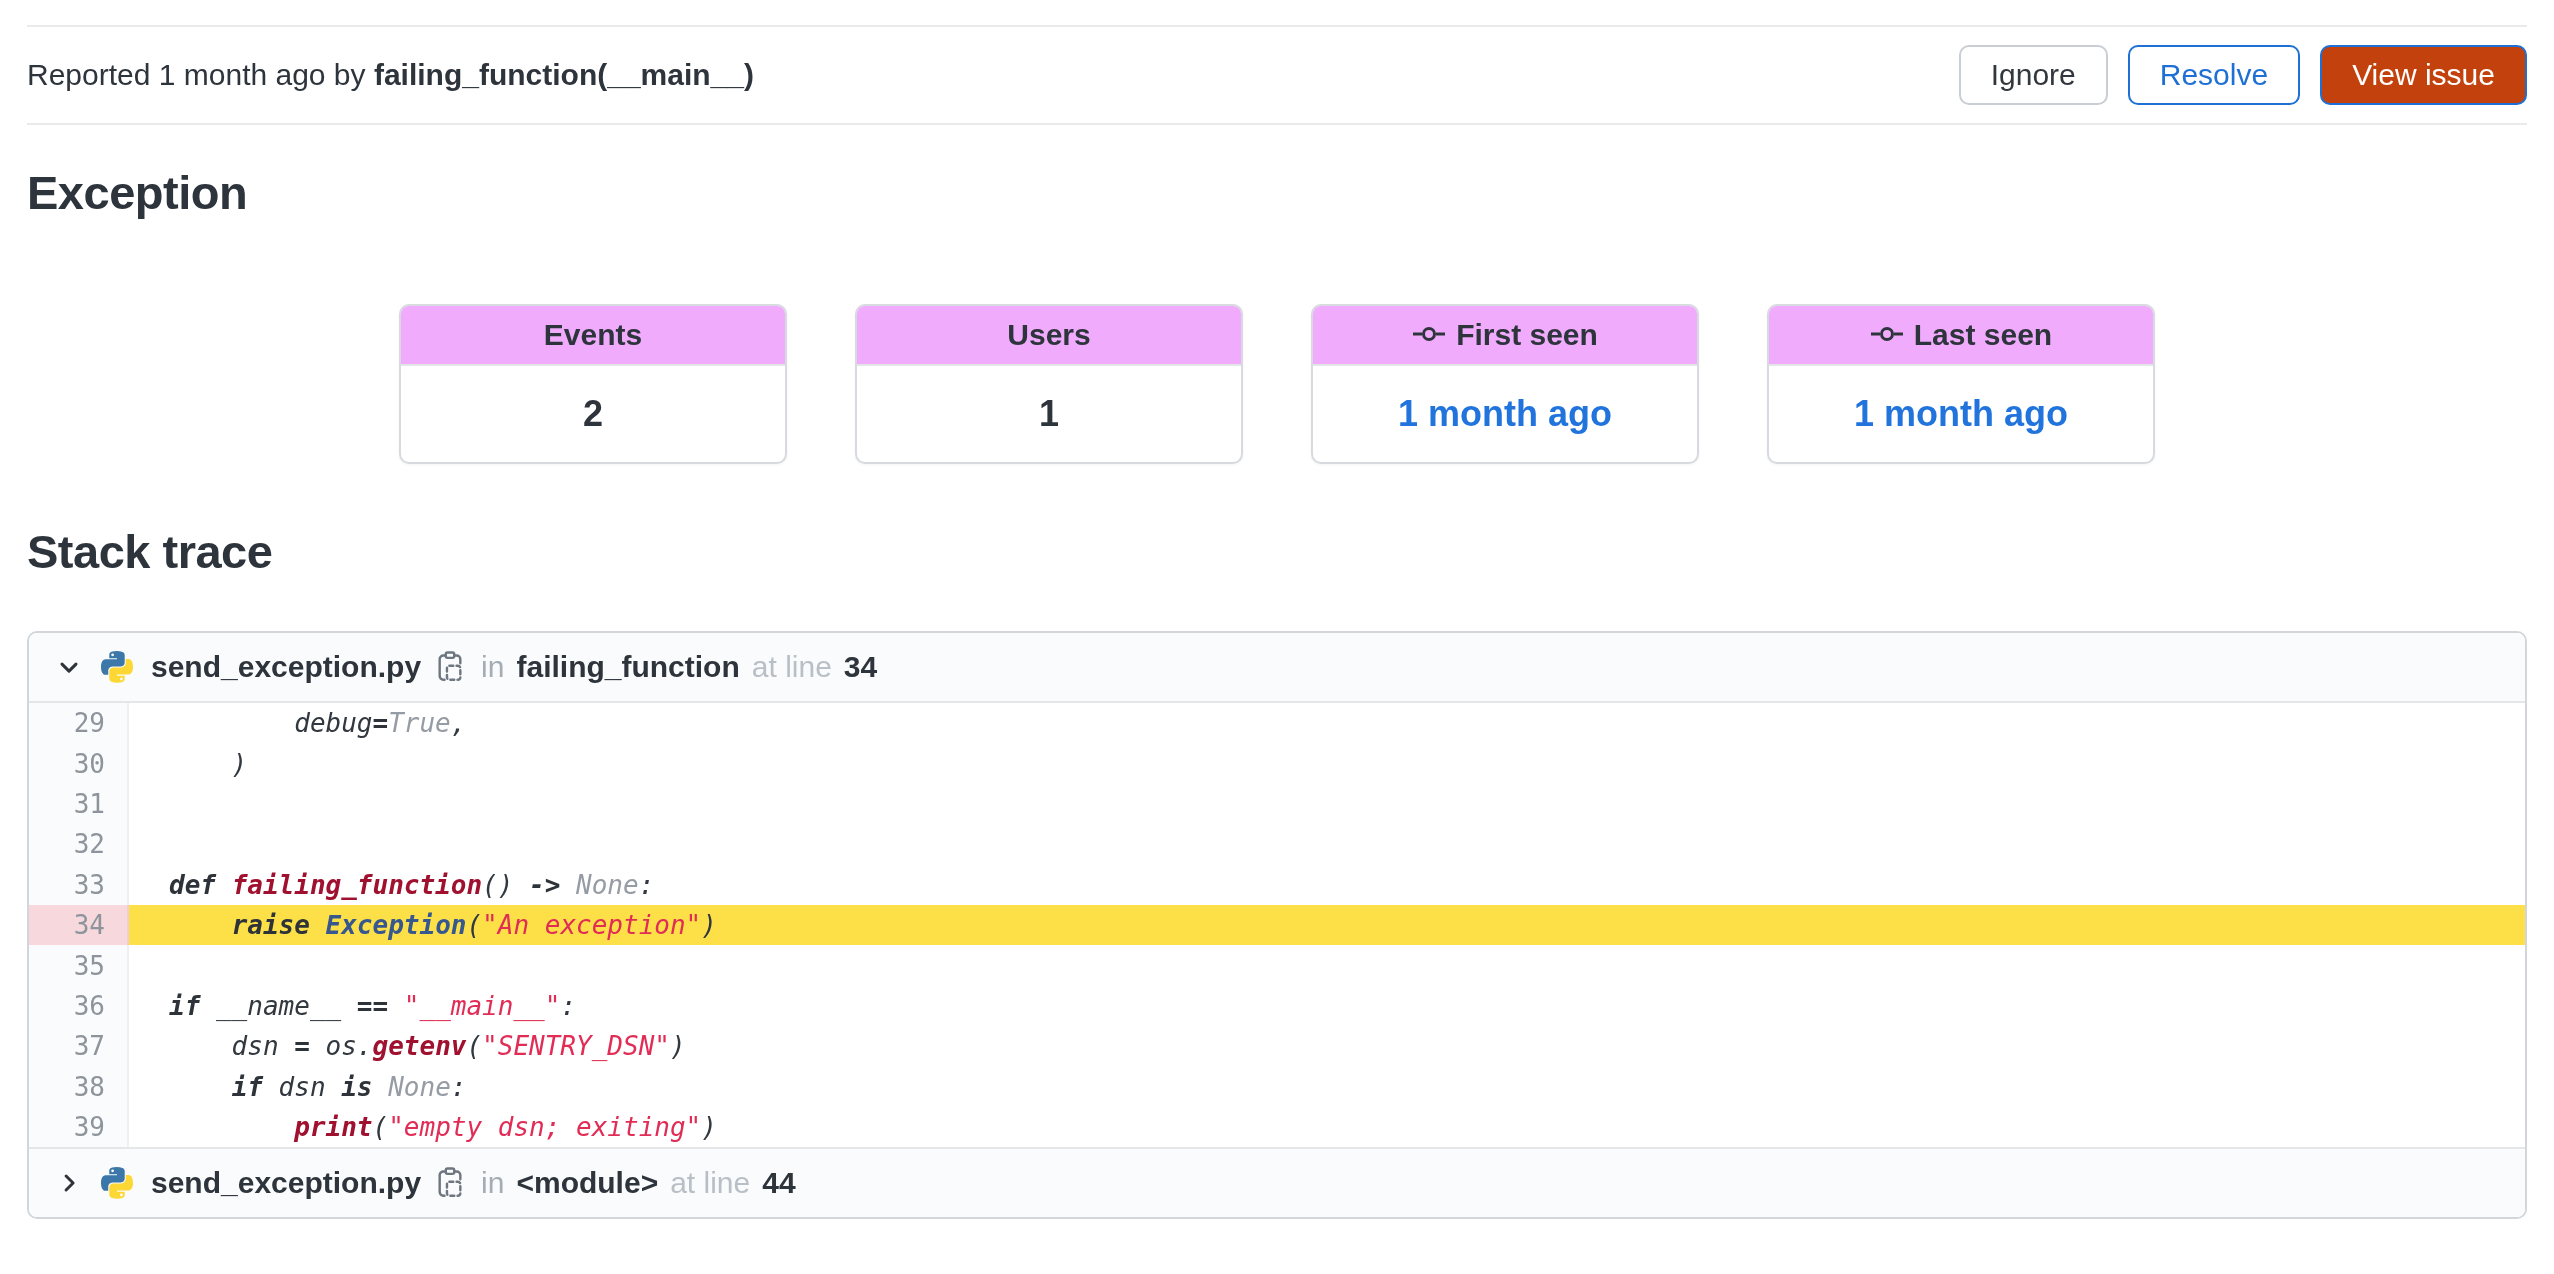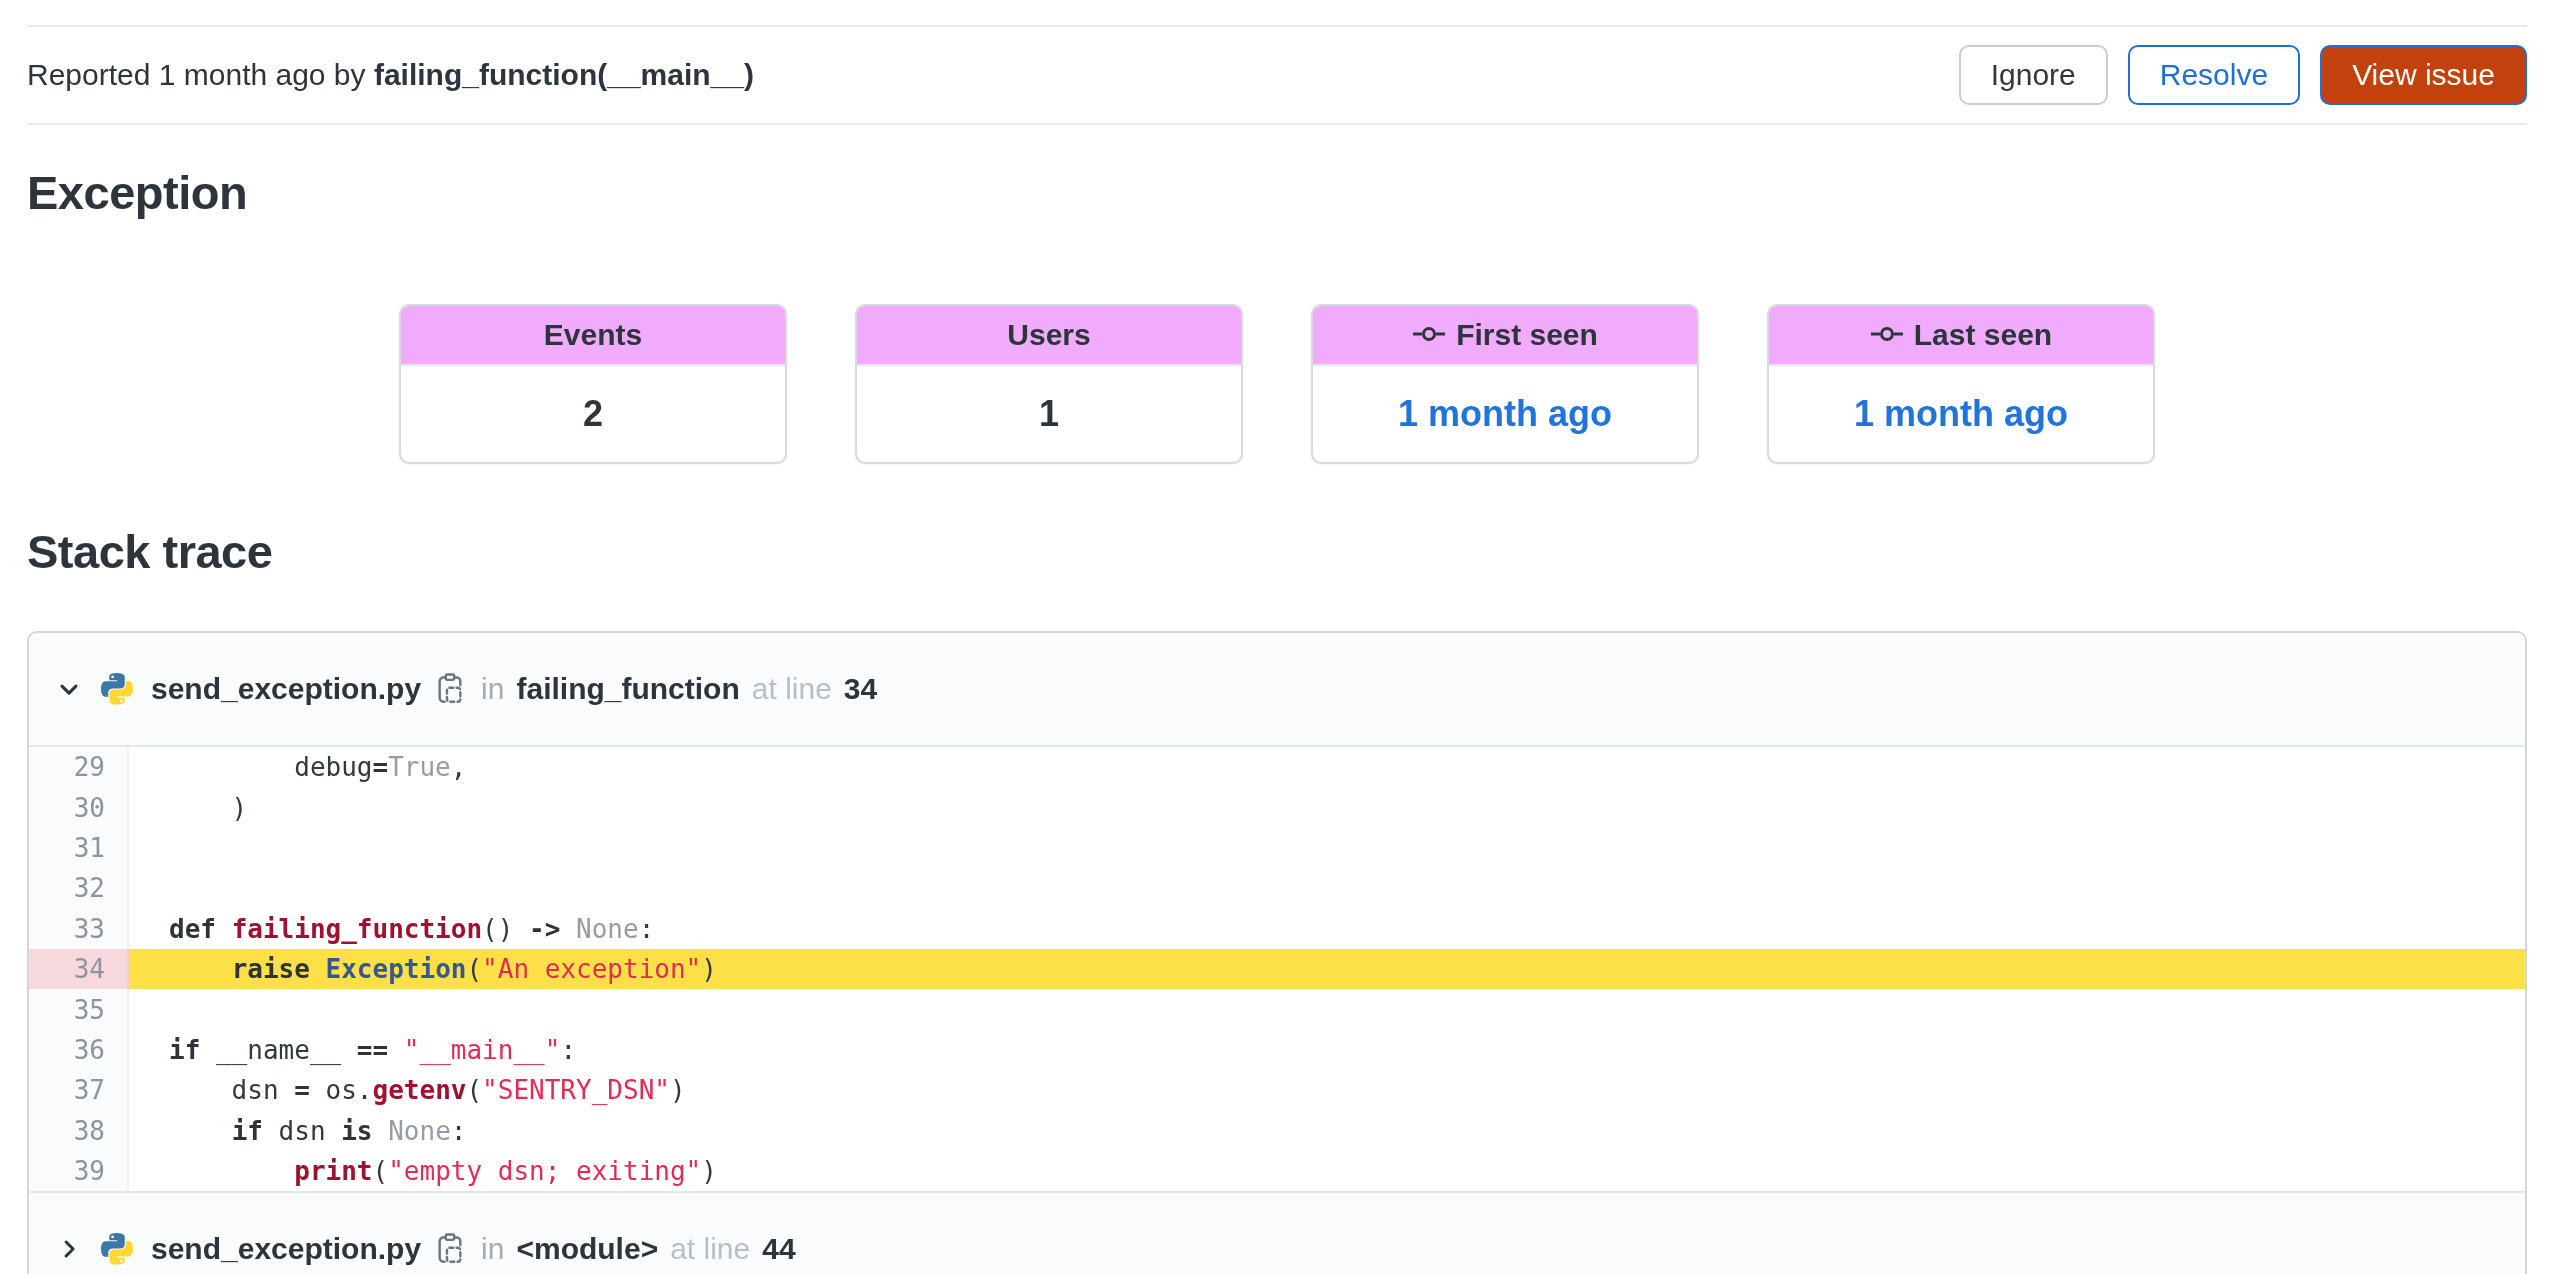--- a/index.html
+++ b/index.html
@@ -69,21 +69,21 @@
 
   
   .trace {
     margin-top: 53px;
     border: 2px solid #d2d6da; border-radius: 10px;
     overflow: hidden; background: #fff;
   }
   .frame + .frame { border-top: 2px solid #e4e7ea; }
   .frame-header {
     background: #fafbfc;
-    padding: 38px 22px;
+    padding: 16px 22px;
     display: flex; align-items: center;
     font-size: 30px; color: #2e343b; line-height: 34px;
     cursor: pointer;
   }
   .frame-header .chev   { width: 28px; display: flex; margin: 0 16px 0 4px; flex: none; }
   .frame-header .pyicon { width: 36px; height: 36px; display: flex; margin-right: 16px; flex: none; }
   .frame-header .fname  { font-weight: 700; }
   .frame-header .copy   { display: flex; margin: 0 16px 0 14px; cursor: pointer; }
   .frame-header .dim    { color: #a4acb4; margin-right: 12px; }
   .frame-header .dim2   { color: #b9bfc6; margin-right: 12px; }
@@ -97,21 +97,21 @@
     display: flex; align-items: center; justify-content: flex-end;
     padding-right: 22px;
     font-family: "DejaVu Sans Mono", monospace;
     font-size: 26px; color: #8d949c;
   }
   .code {
     flex: 1 1 auto; height: 100%;
     display: flex; align-items: center;
     padding-left: 40px; white-space: pre;
     font-family: "DejaVu Sans Mono", monospace;
-    font-size: 26px; color: #32383f;
+    font-size: 26px; color: #32383f; font-style: italic;
   }
   .code-row.hl .code   { background: #fde047; }
   .code-row.hl .gutter { background: #f7d9dd; border-right-color: #f2ccd2; }
 
   .tk-p  { color: #32383f; }
   .tk-k  { color: #2d3339; font-weight: 700; }
   .tk-f  { color: #a0112f; font-weight: 700; }
   .tk-cl { color: #36588f; font-weight: 600; }
   .tk-s  { color: #e12d56; }
   .tk-c  { color: #969ca4; }

